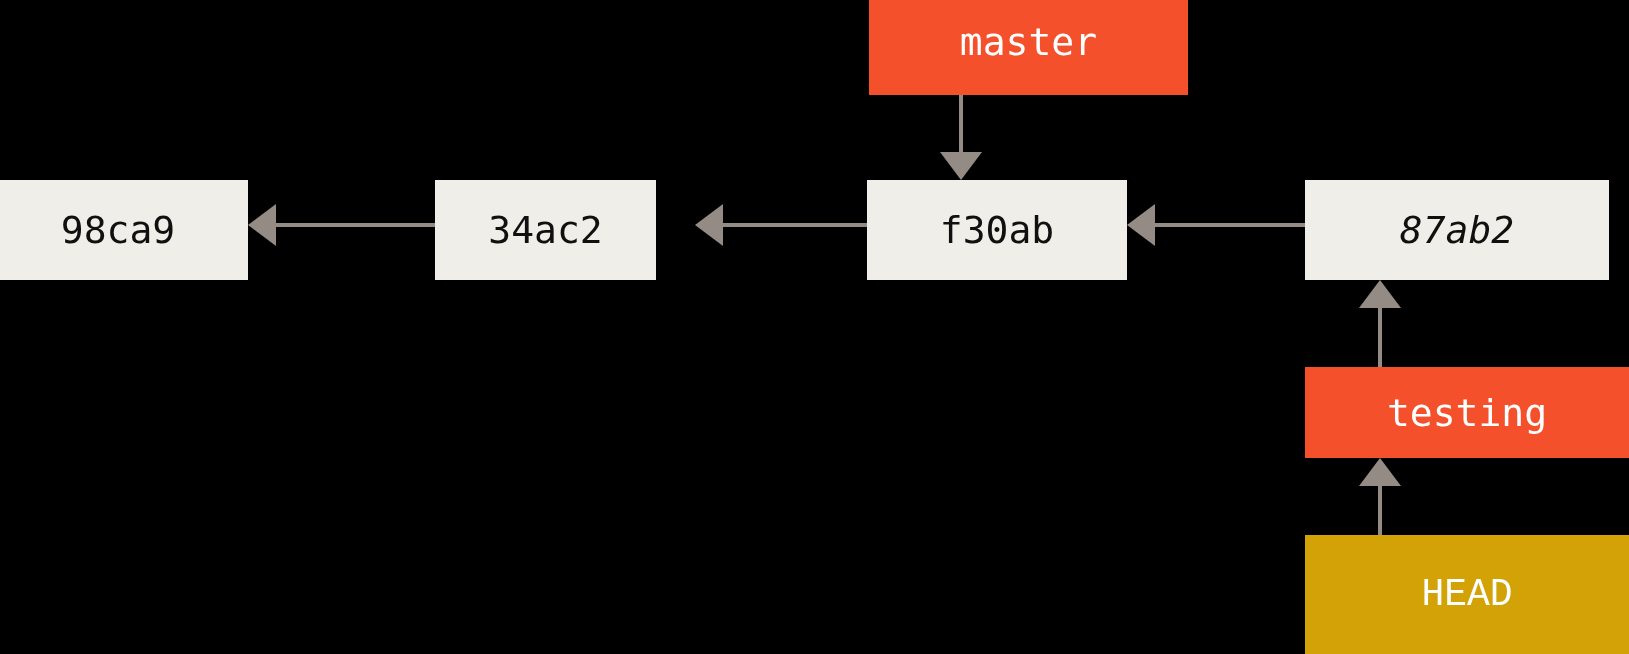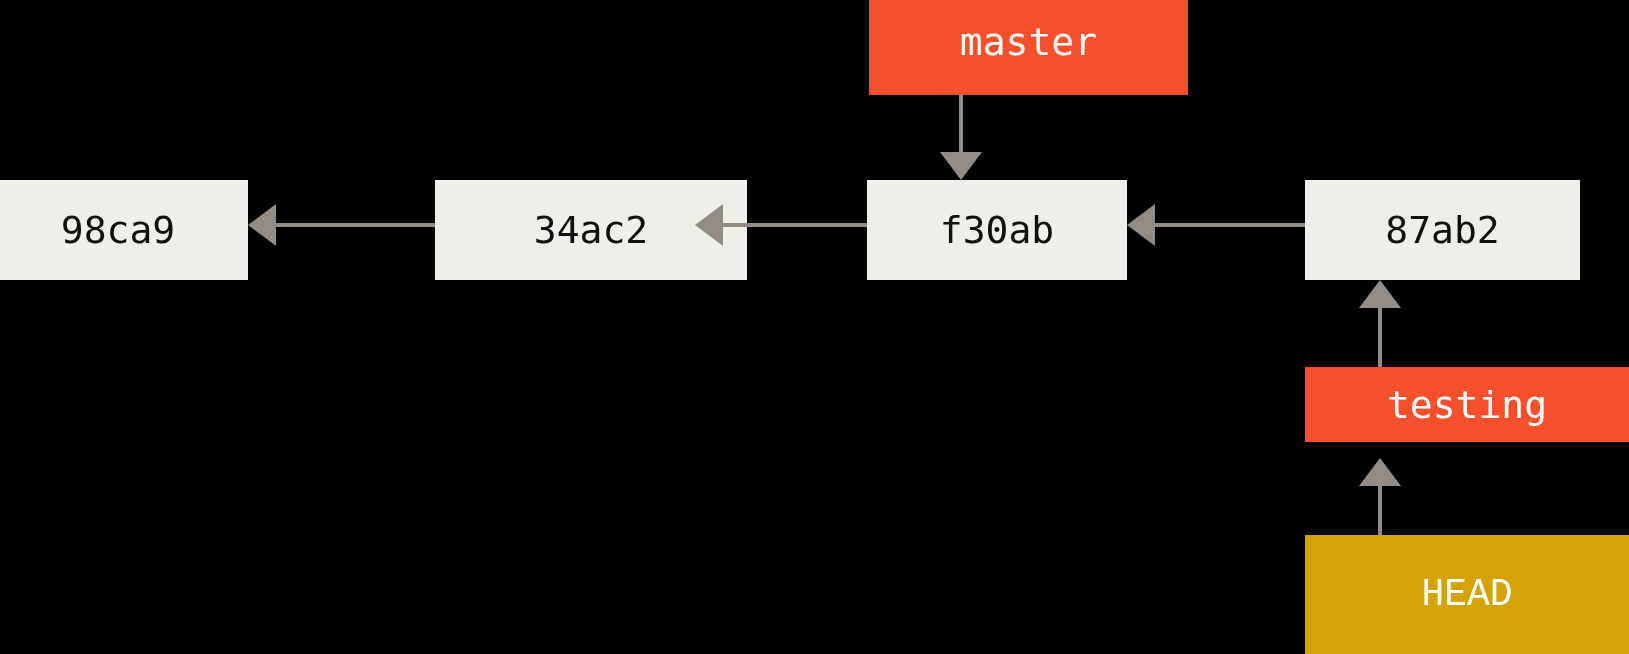--- a/index.html
+++ b/index.html
@@ -70,37 +70,37 @@
 </style>
 </head>
 <body>
 
 <div id="diagram">
 
   <div class="node commit" style="left:-12px; top:180px; width:260px; height:100px;">
     <span>98ca9</span>
   </div>
 
-  <div class="node commit" style="left:435px; top:180px; width:312px; height:100px;">
+  <div class="node commit" style="left:435px; top:180px; width:221px; height:100px;">
     <span>34ac2</span>
   </div>
 
   <div class="node commit" style="left:867px; top:180px; width:260px; height:100px;">
     <span>f30ab</span>
   </div>
 
-  <div class="node commit" style="left:1305px; top:180px; width:275px; height:100px;">
+  <div class="node commit" style="left:1305px; top:180px; width:304px; height:100px;font-style:italic;">
     <span>87ab2</span>
   </div>
 
   <div class="node branch" style="left:869px; top:-12px; width:319px; height:107px;">
     <span>master</span>
   </div>
 
-  <div class="node branch" style="left:1305px; top:367px; width:324px; height:75px;">
+  <div class="node branch" style="left:1305px; top:367px; width:324px; height:91px;">
     <span>testing</span>
   </div>
 
   <div class="node head" style="left:1305px; top:535px; width:324px; height:119px;font-family:Liberation Mono, monospace;">
     <span>HEAD</span>
   </div>
 
   <div class="edge h" style="left:276px; top:223px; width:159px;"></div>
   <div class="arrowhead left" style="left:248px; top:204px;"></div>
 

